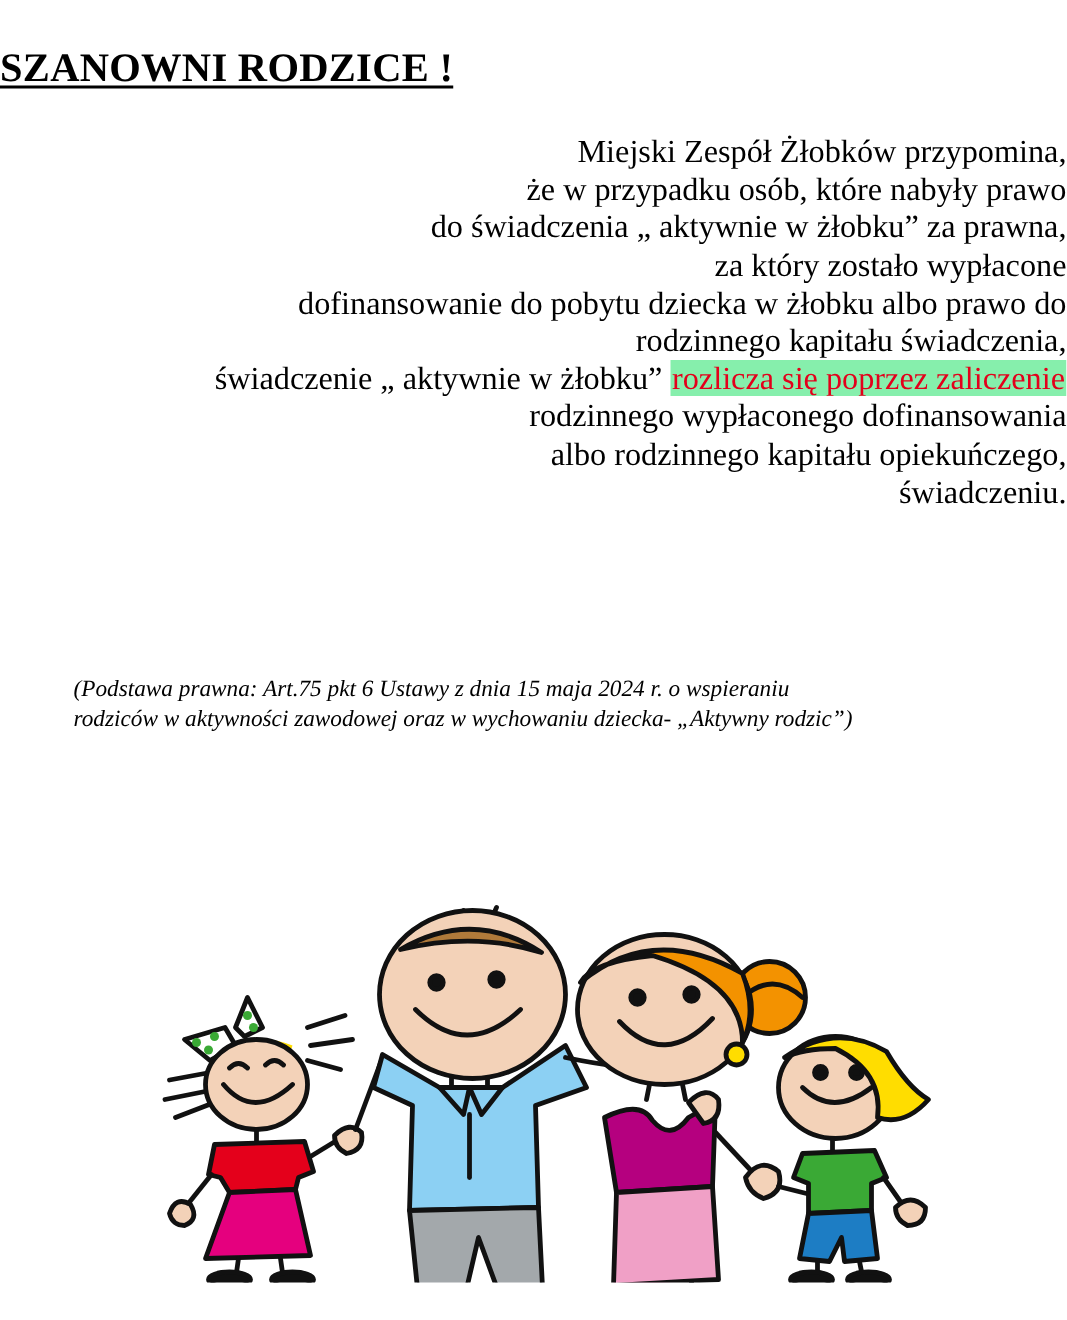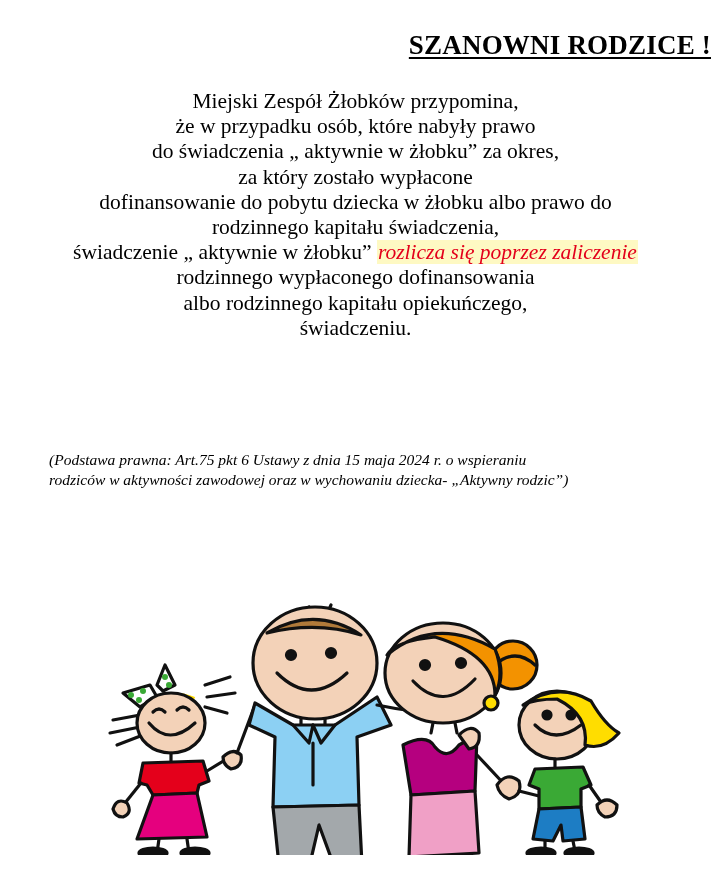--- a/index.html
+++ b/index.html
@@ -13,21 +13,21 @@
       position: relative;
       overflow: hidden;
       font-family: "Liberation Serif", "DejaVu Serif", serif;
       color: #000000;
     }
     .title {
       position: absolute;
       top: 30px;
       left: 0;
       width: 711px;
-      text-align: right;
+      text-align: left;
       font-size: 27px;
       font-weight: bold;
       text-decoration: underline;
       text-decoration-thickness: 2px;
       text-underline-offset: 3px;
       letter-spacing: 0.2px;
       margin: 0;
     }
     .body-text {
       position: absolute;
@@ -35,26 +35,26 @@
       left: 0;
       width: 711px;
       text-align: center;
       font-size: 21.5px;
       line-height: 25.2px;
       margin: 0;
     }
     .body-text .line {
       display: block;
       white-space: nowrap;
+      text-align: right;
     }
     .hl {
-      background: #fef9c3;
+      background: #86efac;
       color: #e3001b;
       padding: 0 1px;
-      font-style: italic;
     }
     .footnote {
       position: absolute;
       top: 450px;
       left: 25px;
       width: 680px;
       font-size: 15.5px;
       font-style: italic;
       line-height: 19.5px;
       margin: 0;
@@ -73,21 +73,21 @@
     }
   </style>
 </head>
 <body>
 
 <h1 class="title">SZANOWNI RODZICE !</h1>
 
 <div class="body-text">
   <span class="line"><span>Miejski Zespół Żłobków przypomina,</span></span>
   <span class="line"><span>że w przypadku osób, które nabyły prawo</span></span>
-  <span class="line"><span>do świadczenia „ aktywnie w żłobku” za okres,</span></span>
+  <span class="line"><span>do świadczenia „ aktywnie w żłobku” za prawna,</span></span>
   <span class="line"><span>za który zostało wypłacone</span></span>
   <span class="line"><span>dofinansowanie do pobytu dziecka w żłobku albo prawo do</span></span>
   <span class="line"><span>rodzinnego kapitału świadczenia,</span></span>
   <span class="line"><span style="white-space:pre">świadczenie „ aktywnie w żłobku” </span><span class="hl">rozlicza się poprzez zaliczenie</span></span>
   <span class="line"><span>rodzinnego wypłaconego dofinansowania</span></span>
   <span class="line"><span>albo rodzinnego kapitału opiekuńczego,</span></span>
   <span class="line"><span>świadczeniu.</span></span>
 </div>
 
 <div class="footnote">

